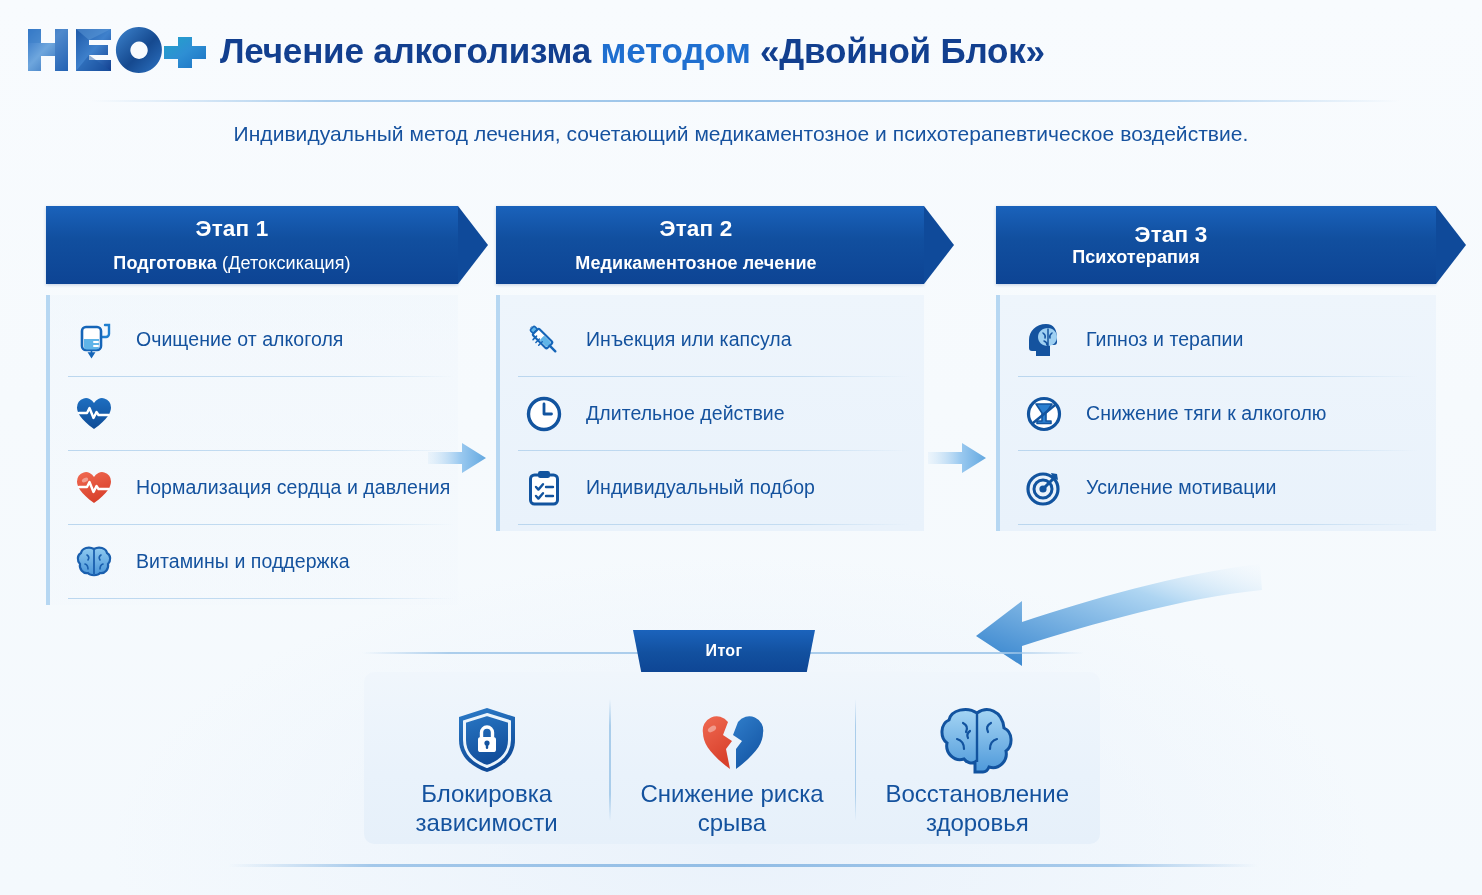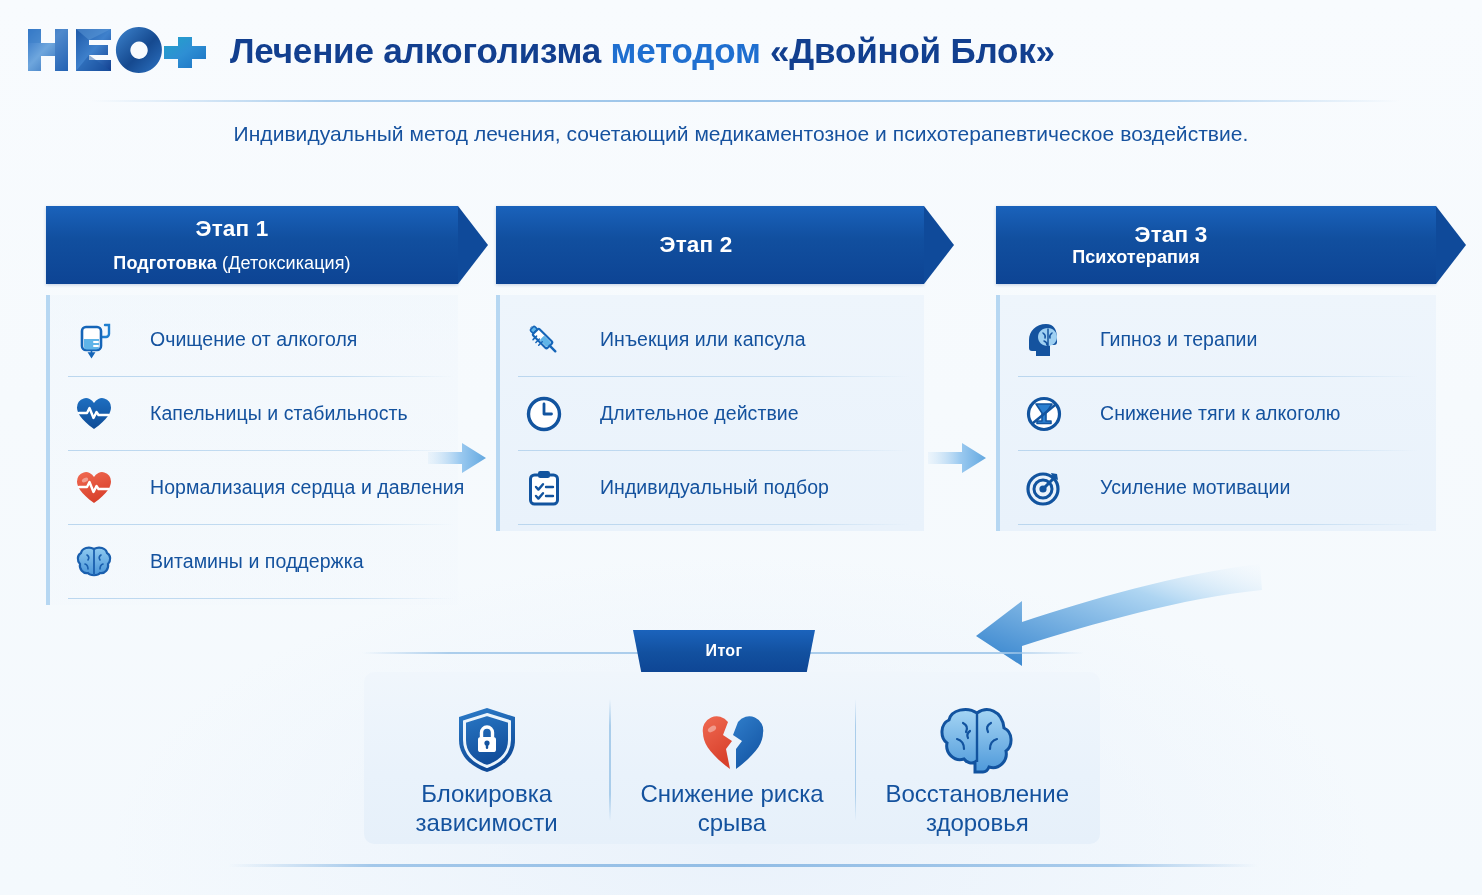--- a/index.html
+++ b/index.html
@@ -36,21 +36,21 @@
     flex: 0 0 184px;
     position: relative;
   }
   .logo svg { display: block; }
 
   .title {
     font-size: 35px;
     font-weight: 700;
     letter-spacing: -0.2px;
     white-space: nowrap;
-    margin-left: 20px;
+    margin-left: 10px;
     line-height: 1;
   }
   .title .t-dark { color: #123f8f; }
   .title .t-mid  { color: #1f6fd0; }
 
   .header-rule {
     position: absolute;
     left: 90px; top: 100px;
     width: 1310px; height: 2px;
     background: linear-gradient(90deg,
@@ -145,21 +145,21 @@
   .stage-3 .stage-body {
     background: linear-gradient(180deg, #eef5fc 0%, #e9f2fb 100%);
   }
   .stage-1 .stage-body {
     background: linear-gradient(180deg, rgba(238,245,252,0.45) 0%, rgba(238,245,252,0.15) 100%);
   }
 
   .row {
     display: flex;
     align-items: center;
-    gap: 34px;
+    gap: 20px;
     padding: 0 14px 0 22px;
     height: 74px;
     position: relative;
   }
   .row::after {
     content: "";
     position: absolute;
     left: 18px; bottom: 0;
     height: 1.5px;
     background: linear-gradient(90deg,
@@ -380,21 +380,20 @@
             <defs>
                 <linearGradient id="hb" x1="0" y1="0" x2="0" y2="1">
               <stop offset="0%" stop-color="#1d6ec0"></stop>
                   <stop offset="100%" stop-color="#0f4c96"></stop>
             </linearGradient>
               </defs>
             <path d="M20 35 C6 25 3 18 3 13.5 A9 9 0 0 1 20 9 A9 9 0 0 1 37 13.5 C37 18 34 25 20 35 Z" fill="url(#hb)"></path>
             <path d="M5 19 h8 l2.5 -5 l4 10 l3 -6 l2 3 h10" fill="none" stroke="#fff" stroke-width="2.4" stroke-linejoin="round" stroke-linecap="round"></path>
           </svg>
         </span>
-        <span class="row-label">Капельницы и стабильность</span>
       </div>
 
       <div class="row">
         <span class="row-icon">
           <svg width="40" height="40" viewBox="0 0 40 40">
             <defs>
                 <linearGradient id="hr" x1="0" y1="0" x2="0.4" y2="1">
               <stop offset="0%" stop-color="#f06a52"></stop>
                   <stop offset="100%" stop-color="#d9412c"></stop>
             </linearGradient>
@@ -436,20 +435,23 @@
         <stop offset="100%" stop-color="#63a8e0"></stop>
       </linearGradient>
         </defs>
       <path d="M0 14 h34 v-9 l24 15 l-24 15 v-9 H0 Z" fill="url(#ag1)"></path>
     </svg>
   </div>
 
   <div class="stage stage-2">
     <div class="stage-head">
       <div class="stage-num">Этап 2</div>
+      <div class="stage-name">
+        <span>Медикаментозное лечение</span>
+      </div>
     </div>
     <div class="stage-body">
 
       <div class="row">
         <span class="row-icon">
           <svg width="40" height="40" viewBox="0 0 40 40">
             <g transform="rotate(-45 20 20)">
               <rect x="17" y="3" width="6" height="5" rx="1.4" fill="#5fb4e8" stroke="#1565b8" stroke-width="1.6"></rect>
               <rect x="15.5" y="8" width="9" height="20" rx="1.6" fill="#fff" stroke="#1565b8" stroke-width="2.2"></rect>
               <rect x="16.8" y="17" width="6.4" height="10" rx="1" fill="#5fb4e8"></rect>

